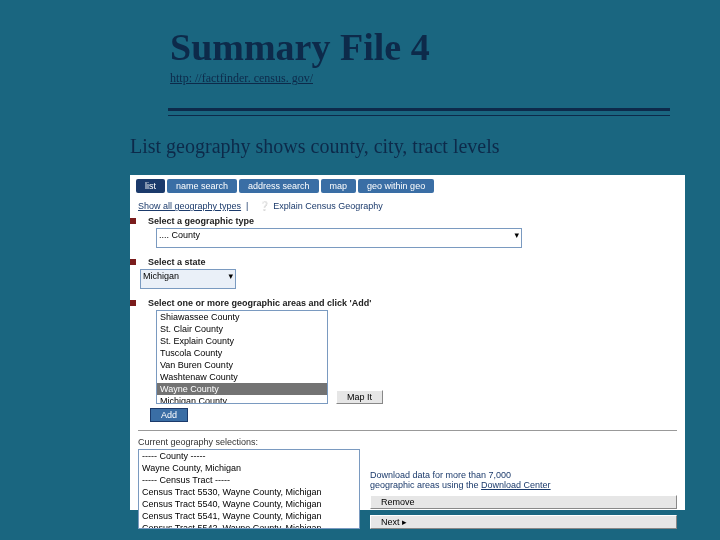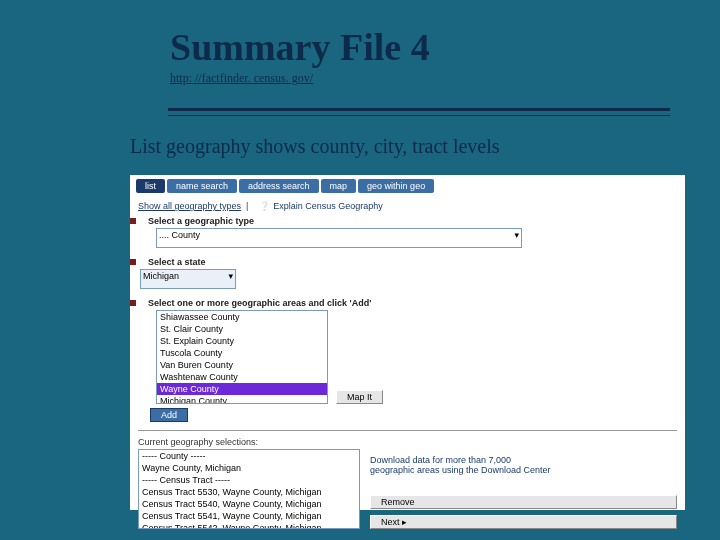--- a/index.html
+++ b/index.html
@@ -21,32 +21,32 @@
   .sect .bullet{position:absolute;left:0;top:5px;width:6px;height:6px;background:#7a1c1c}
   .sect .lbl{margin-left:10px;font-weight:bold}
   .sel{font:9px Arial;border:1px solid #7a9ac0;background:#fff;color:#000}
   .geo-type{margin:2px 0 4px 18px}
   .geo-type .sel{width:360px;height:16px;padding:1px 2px}
   .state-row{margin:2px 0 4px 2px}
   .state-row .sel{width:90px;height:16px;padding:1px 2px;background:#eaf0f8}
   .listwrap{margin:2px 0 2px 18px;display:flex;gap:8px;align-items:flex-end}
   .listbox{width:170px;height:92px;border:1px solid #7a9ac0;overflow:hidden;font:9px Arial;color:#000;background:#fff}
   .listbox .opt{padding:1px 3px;white-space:nowrap}
-  .listbox .opt.selected{background:#6d28d9;color:#fff}
+  .listbox .opt.selected{background:#737373;color:#fff}
   .btn{font:9px Arial;background:#e6e6e6;border:1px solid #888;border-top-color:#fff;border-left-color:#fff;padding:1px 10px;color:#000;display:inline-block}
   .btn.blue{background:#3a6ea5;color:#fff;border:1px solid #1b3a6b}
   .addrow{margin:4px 0 0 12px}
   .hr{border:0;border-top:1px solid #999;margin:6px 8px}
   .selections-hdr{font:9px Arial;padding:0 8px;color:#333}
   .lower{display:flex;gap:10px;padding:2px 8px 0;align-items:flex-end}
   .sel-list{width:220px;height:78px;border:1px solid #7a9ac0;font:9px Arial;overflow:hidden;background:#fff}
   .sel-list .opt{padding:1px 3px;white-space:nowrap}
   .rightcol{flex:1;font:9px Arial;color:#1b3a6b}
-  .rightcol .dl{}
-  .btnstack{display:flex;flex-direction:column;gap:6px;margin-top:20px}
+  .rightcol .dl{text-decoration:underline}
+  .btnstack{display:flex;flex-direction:column;gap:6px;margin-top:5px}
 </style>
 </head>
 <body>
 
 <div class="slide">
   <div class="title-block">
     <div class="title">Summary File 4</div>
     <div class="subtitle">http: //factfinder. census. gov/</div>
   </div>
   <div class="rule1"></div>

